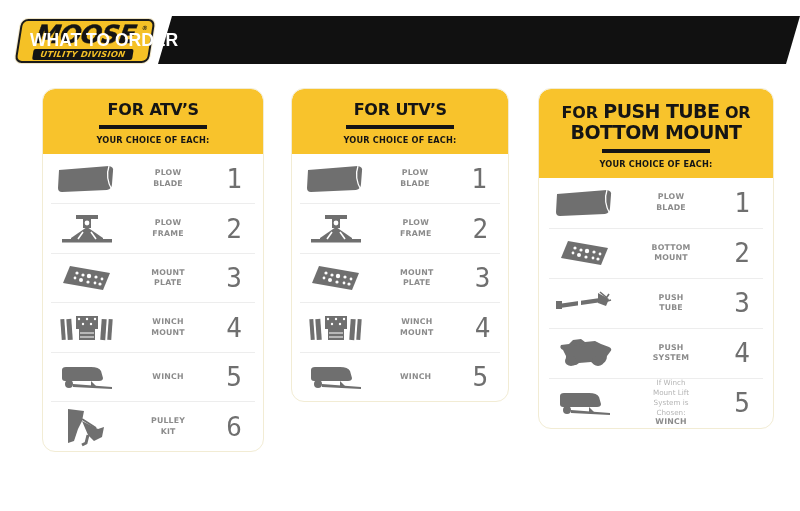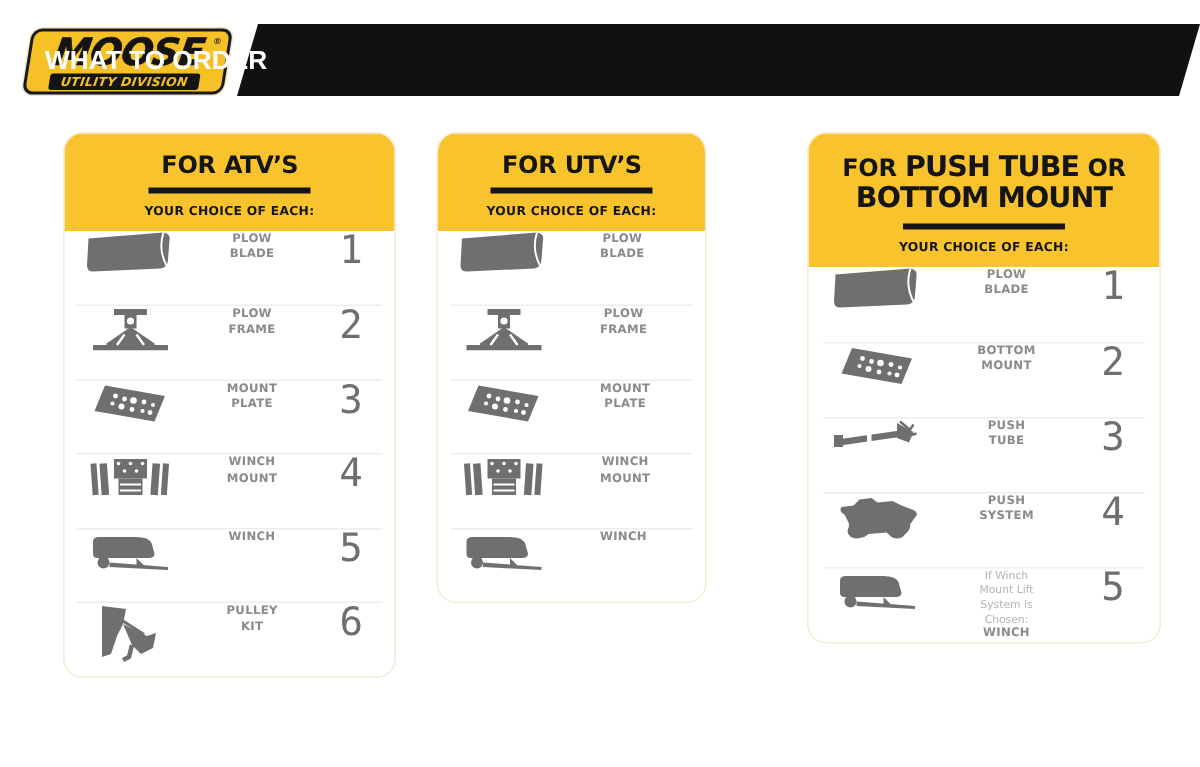--- a/index.html
+++ b/index.html
@@ -67,21 +67,21 @@
   .cards { position: absolute; left: 0; top: 88px; width: 800px; }
 
   .card {
     position: absolute; top: 0;
     background: #ffffff;
     border: 1px solid #f2ecd4;
     border-radius: 13px;
     overflow: hidden;
   }
   .card-atv { left: 42px;  width: 222px; }
-  .card-utv { left: 291px; width: 180px; }
+  .card-utv { left: 291px; width: 218px; }
   .card-push{ left: 538px; width: 236px; }
 
   .card-head {
     background: #F8C32C;
     padding: 12px 10px 9px 10px;
     text-align: center;
     border-radius: 12px 12px 0 0;
   }
   .card-title {
     font-family: "DejaVu Sans", sans-serif;
@@ -100,21 +100,21 @@
   }
   .card-sub {
     font-family: "DejaVu Sans", sans-serif;
     font-weight: bold;
     font-size: 8.2px; letter-spacing: 0.2px;
     color: #151515;
   }
 
   .rows { padding: 0 8px; }
   .row {
-    display: flex; align-items: flex-start;
+    display: flex; align-items: center;
     height: 49.5px;
     border-top: 1px solid #ededed;
     gap: 28px;
   }
   .row:first-child { border-top: none; }
 
   .row-icon {
     width: 72px; flex: 0 0 72px;
     display: flex; align-items: center; justify-content: center;
   }

